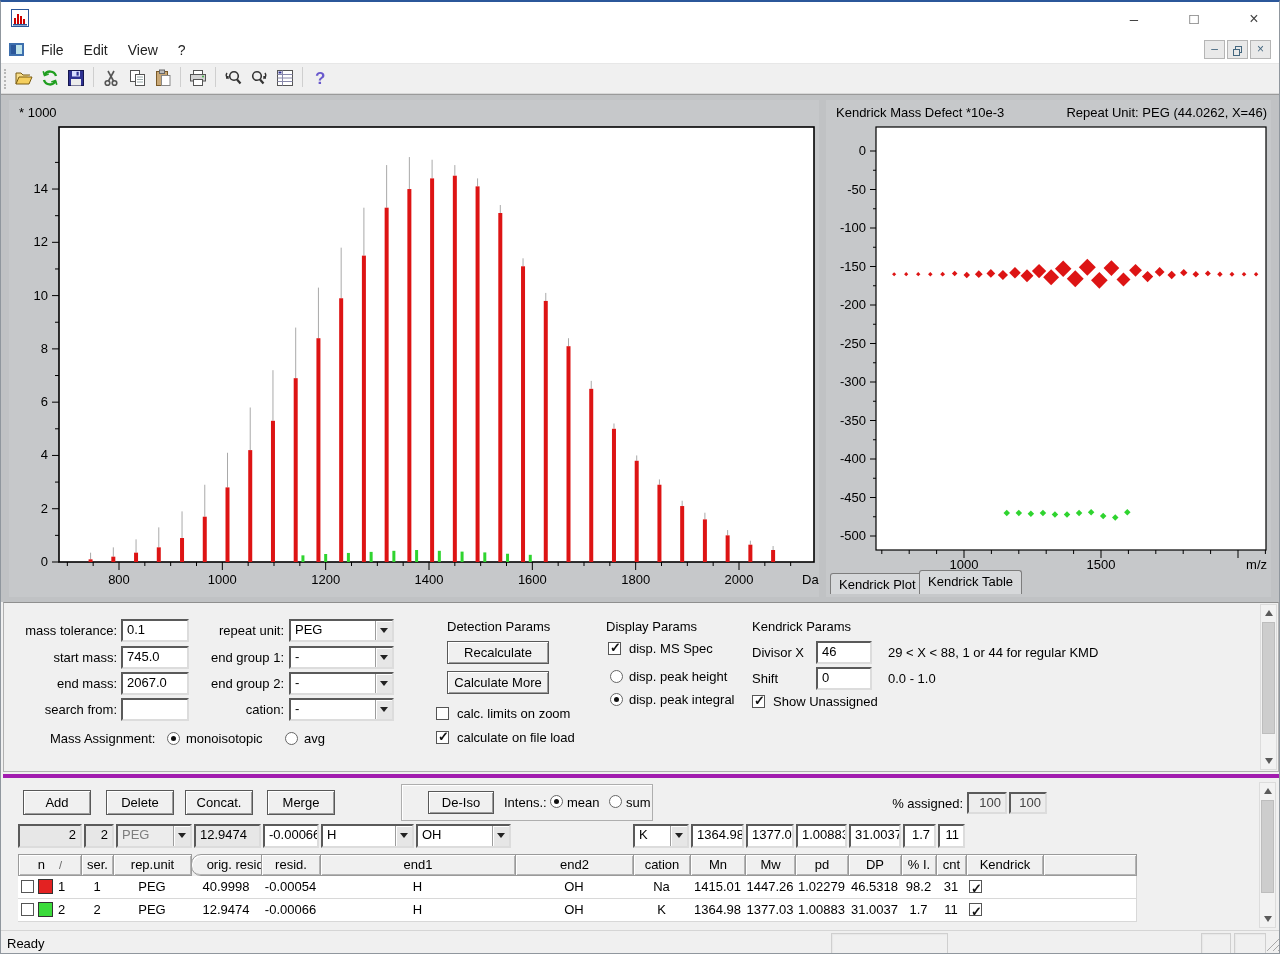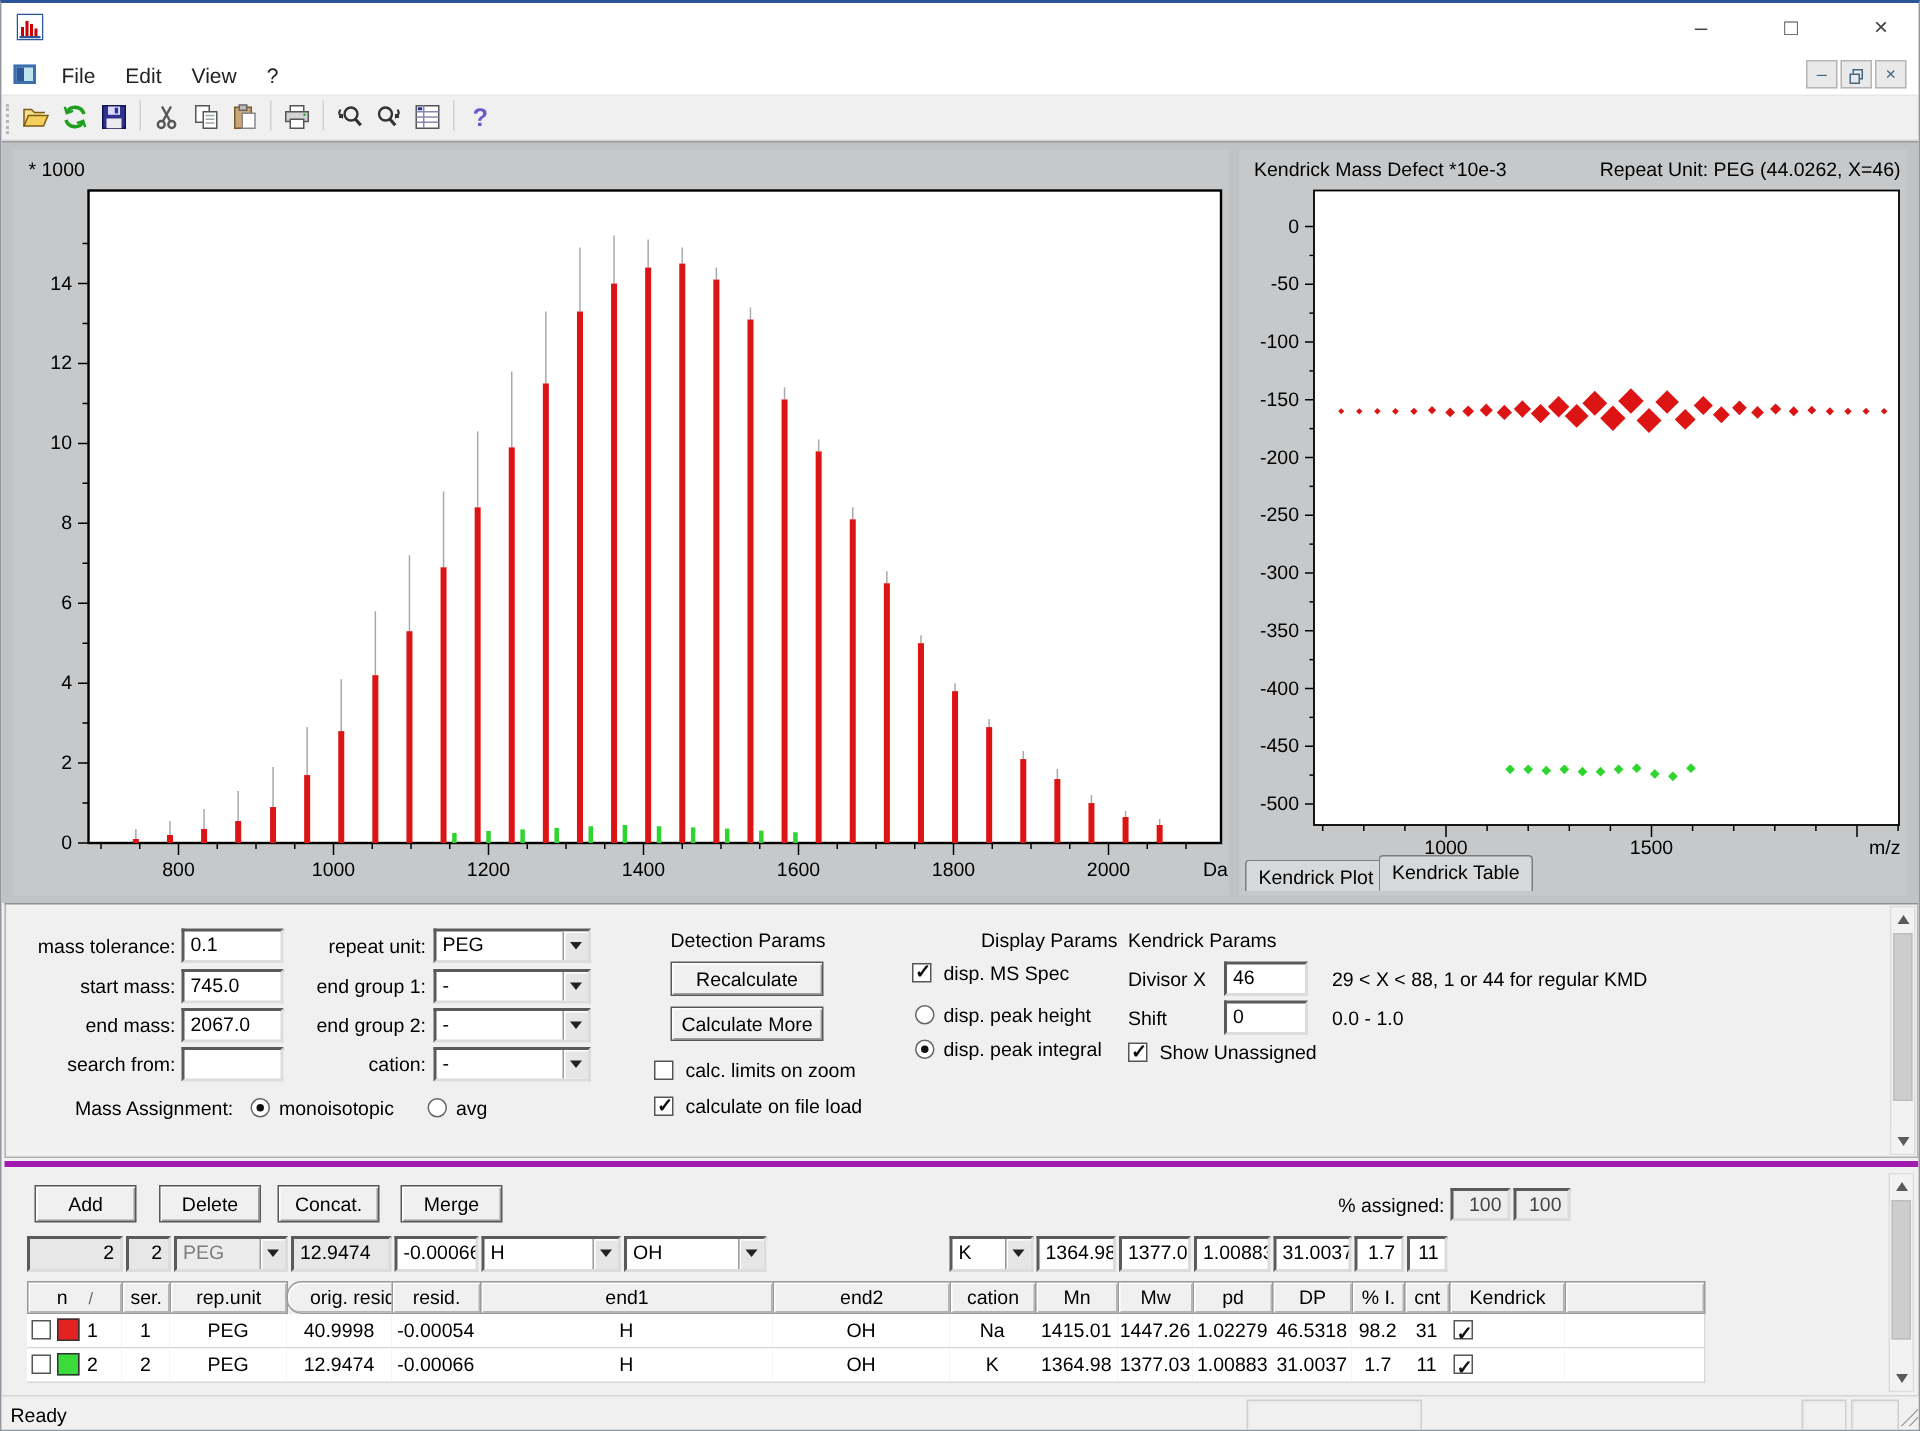--- a/index.html
+++ b/index.html
@@ -438,21 +438,21 @@
     <span class="abs lbl" style="left:300px;top:128px;">avg</span>
 
     <span class="abs lbl" style="left:443px;top:16px;">Detection Params</span>
     <div class="abs btn" style="left:443px;top:38px;width:102px;height:23px;line-height:21px;">Recalculate</div>
     <div class="abs btn" style="left:443px;top:68px;width:102px;height:23px;line-height:21px;">Calculate More</div>
     <span class="cb abs" style="left:432px;top:104px;"></span>
     <span class="abs lbl" style="left:453px;top:103px;">calc. limits on zoom</span>
     <span class="cb abs on" style="left:432px;top:128px;"></span>
     <span class="abs lbl" style="left:453px;top:127px;">calculate on  file load</span>
 
-    <span class="abs lbl" style="left:602px;top:16px;margin-left:48px;">Display Params</span>
+    <span class="abs lbl" style="left:602px;top:16px;">Display Params</span>
     <span class="cb abs on" style="left:604px;top:39px;"></span>
     <span class="abs lbl" style="left:625px;top:38px;">disp. MS Spec</span>
     <span class="rb abs" style="left:606px;top:67px;"></span>
     <span class="abs lbl" style="left:625px;top:66px;">disp. peak height</span>
     <span class="rb abs on" style="left:606px;top:90px;"></span>
     <span class="abs lbl" style="left:625px;top:89px;">disp. peak integral</span>
 
     <span class="abs lbl" style="left:748px;top:16px;">Kendrick Params</span>
     <span class="abs lbl" style="left:748px;top:42px;">Divisor X</span>
     <div class="abs field" style="left:812px;top:38px;width:56px;height:23px;">46</div>
@@ -473,20 +473,28 @@
         </span>
     </div>
   </div>
 
   <div id="bottom" class="abs">
     <div class="abs btn" style="left:20px;top:12px;width:68px;height:25px;line-height:23px;">Add</div>
     <div class="abs btn" style="left:103px;top:12px;width:68px;height:25px;line-height:23px;">Delete</div>
     <div class="abs btn" style="left:182px;top:12px;width:68px;height:25px;line-height:23px;">Concat.</div>
     <div class="abs btn" style="left:264px;top:12px;width:68px;height:25px;line-height:23px;">Merge</div>
 
+    <div class="abs groupbox" style="left:398px;top:6px;width:252px;height:37px;">
+      <div class="abs btn" style="left:26px;top:6px;width:66px;height:23px;line-height:21px;">De-Iso</div>
+      <span class="abs lbl" style="left:102px;top:10px;">Intens.:</span>
+      <span class="rb abs on" style="left:148px;top:10px;"></span>
+      <span class="abs lbl" style="left:165px;top:10px;">mean</span>
+      <span class="rb abs" style="left:207px;top:10px;"></span>
+      <span class="abs lbl" style="left:224px;top:10px;">sum</span>
+    </div>
 
     <span class="abs lbl" style="left:860px;top:18px;width:100px;text-align:right;">% assigned:</span>
     <div class="abs field right" style="left:964px;top:14px;width:40px;height:22px;background:#ededed;color:#444;">100</div>
     <div class="abs field right" style="left:1006px;top:14px;width:38px;height:22px;background:#ededed;color:#444;">100</div>
 
     <div id="edit-row">
         <div class="abs field gray right" style="left: 15px; top: 46px; width: 64px; height: 24px;">2</div>
         <div class="abs field gray right" style="left: 81px; top: 46px; width: 30px; height: 24px;">2</div>
         <div class="abs combo disabled" style="left: 113px; top: 46px; width: 76px; height: 24px;">
           <span class="ctext">PEG</span>

